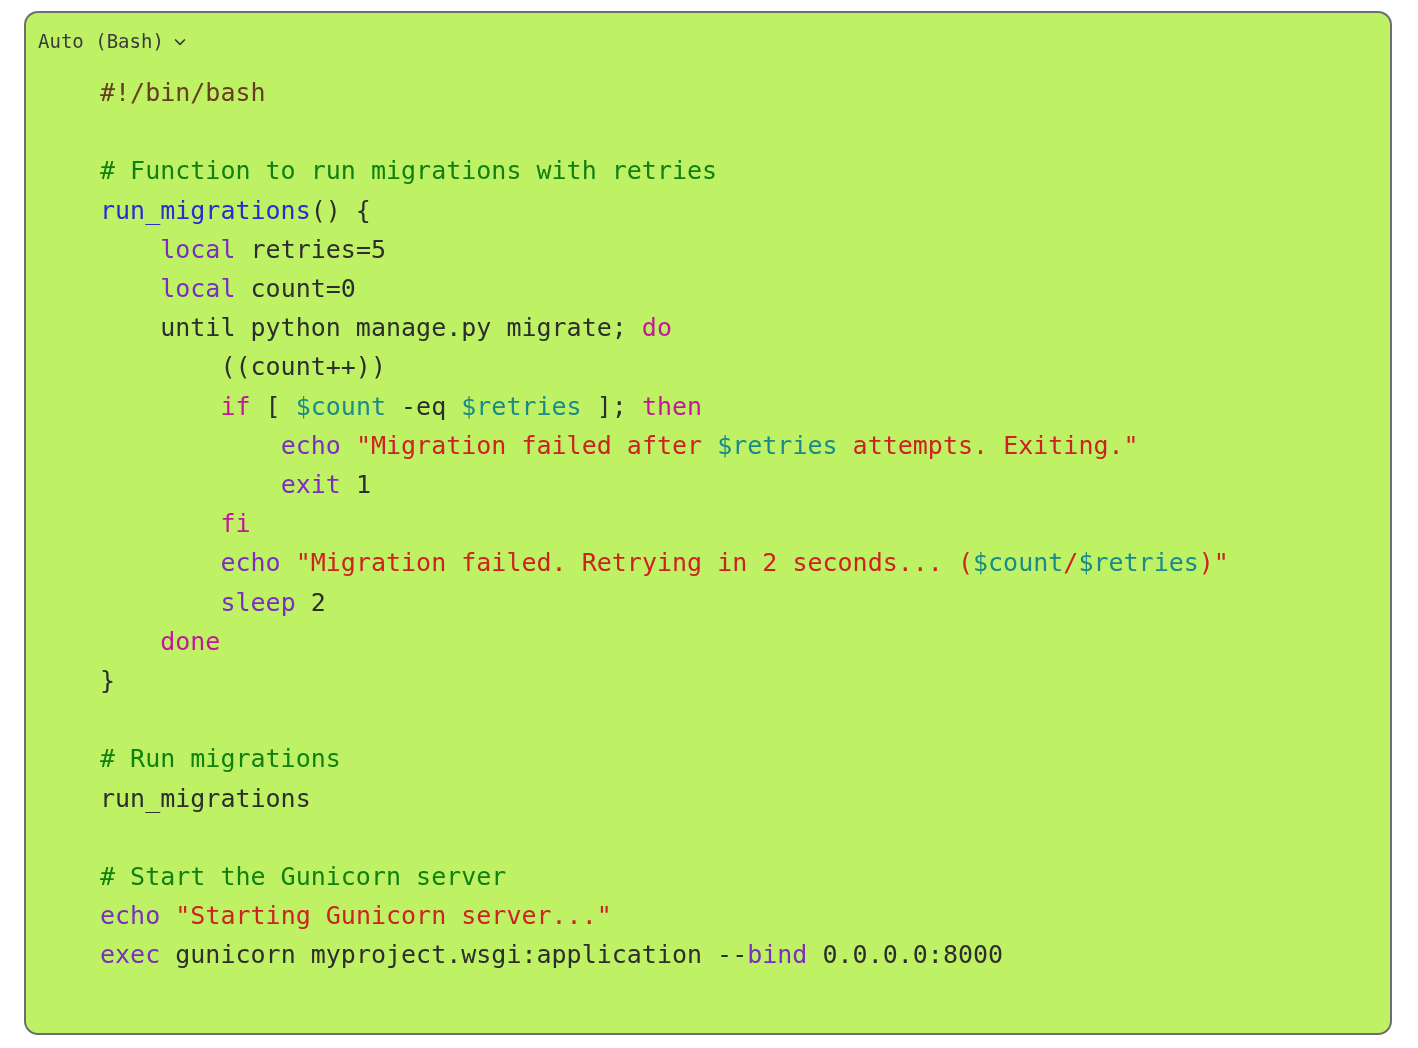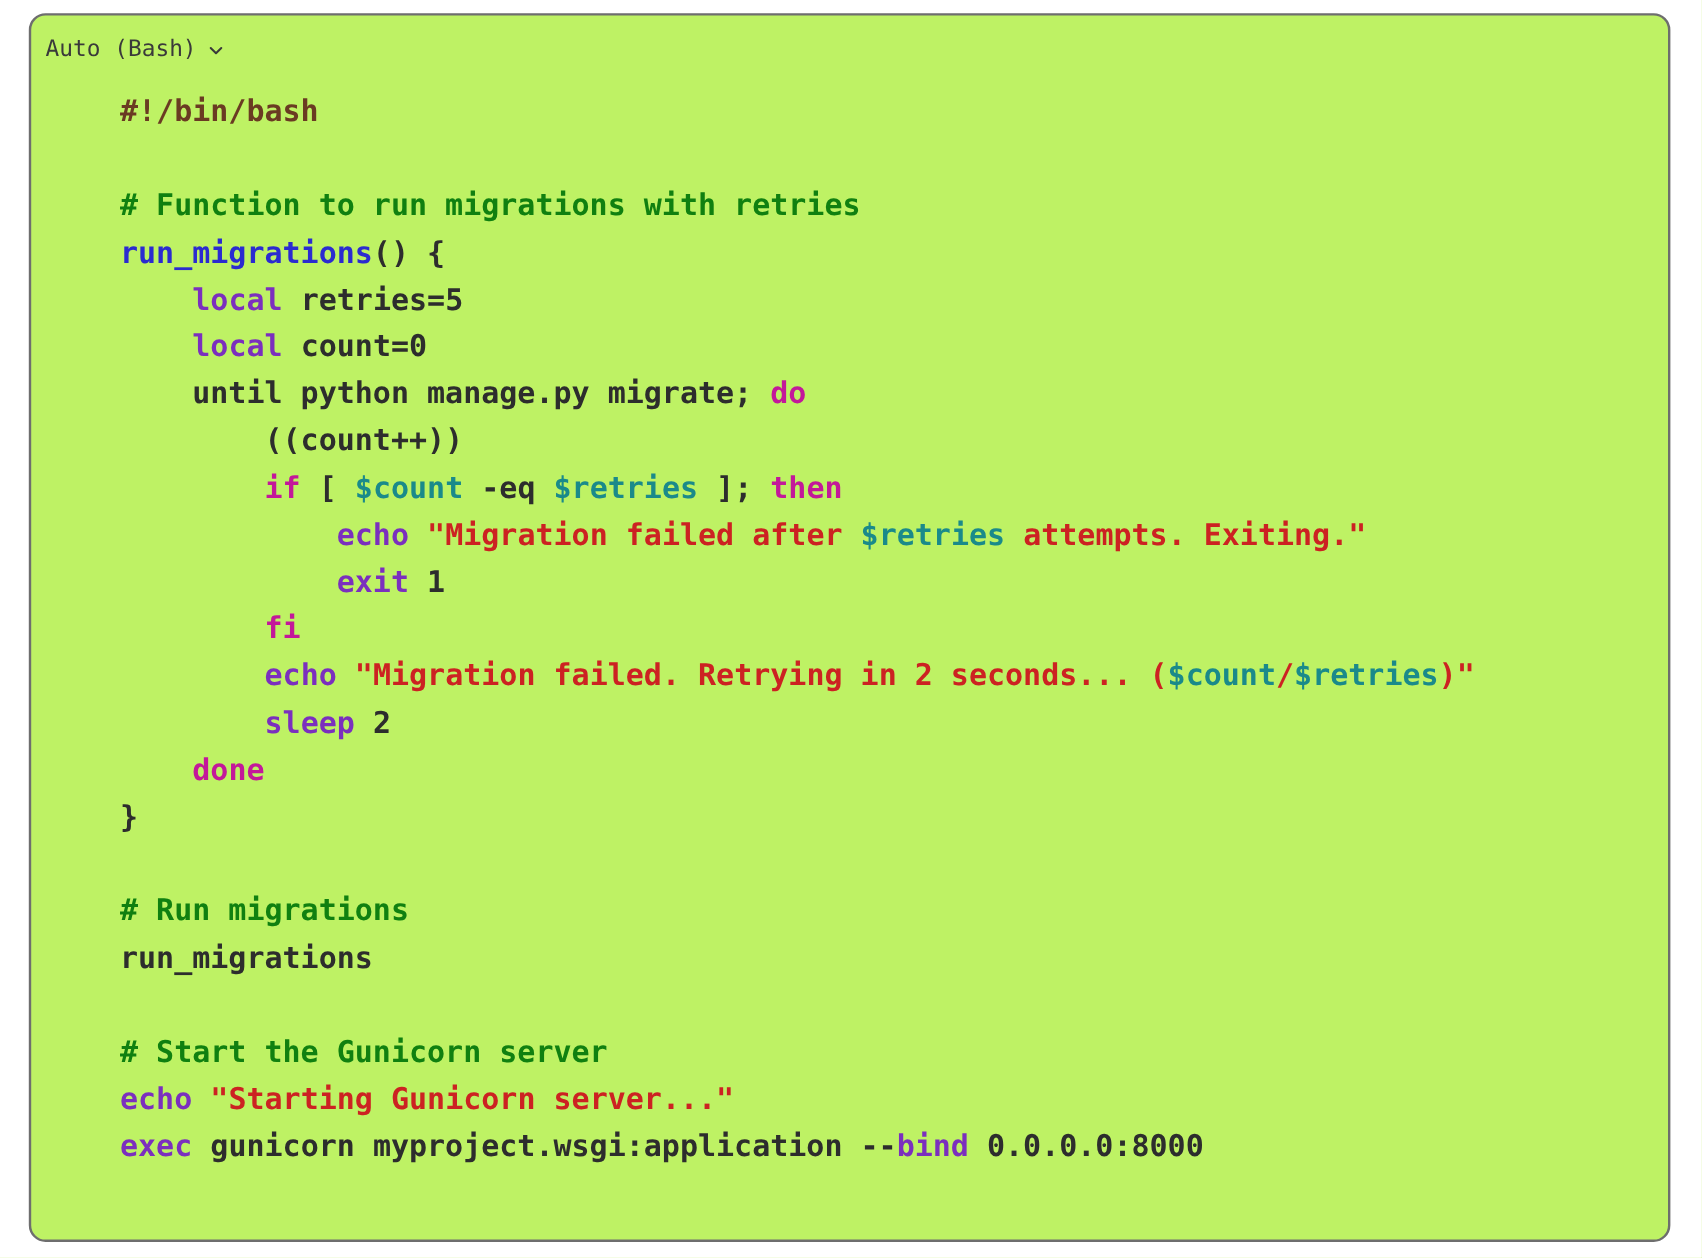--- a/index.html
+++ b/index.html
@@ -64,21 +64,20 @@
 
   pre.code {
     margin: 0;
     padding: 0 26px 0 74px;
     font-family: "DejaVu Sans Mono", monospace;
     font-size: 25px;
     line-height: 39.2px;
     color: #2d2d2d;
     white-space: pre;
     tab-size: 4;
-    font-weight: bold;
   }
 
   
   .tok-shebang  { color: #6a3b22; }
   .tok-comment  { color: #108010; }
   .tok-func     { color: #2b2bd0; }
   .tok-builtin  { color: #7b2fbe; }
   .tok-keyword  { color: #c3189a; }
   .tok-string   { color: #cc2222; }
   .tok-var      { color: #1a8a8a; }

